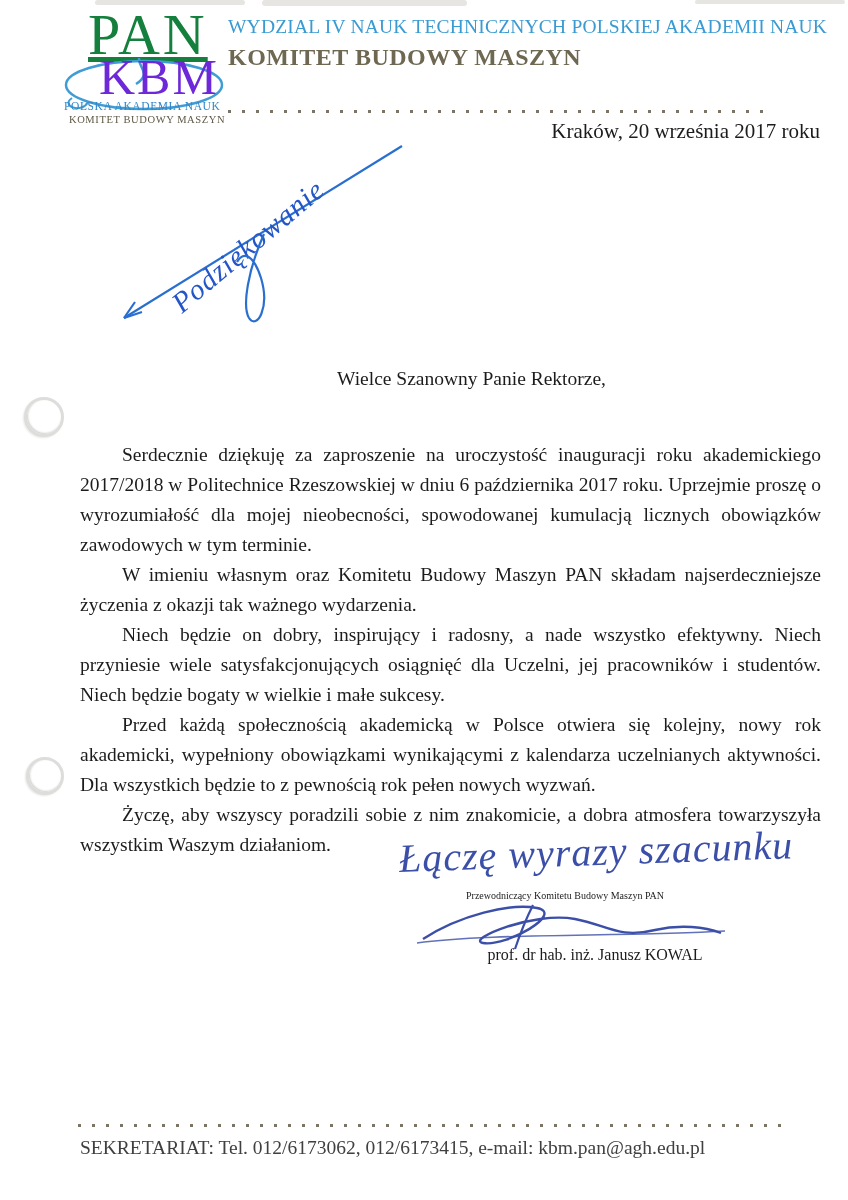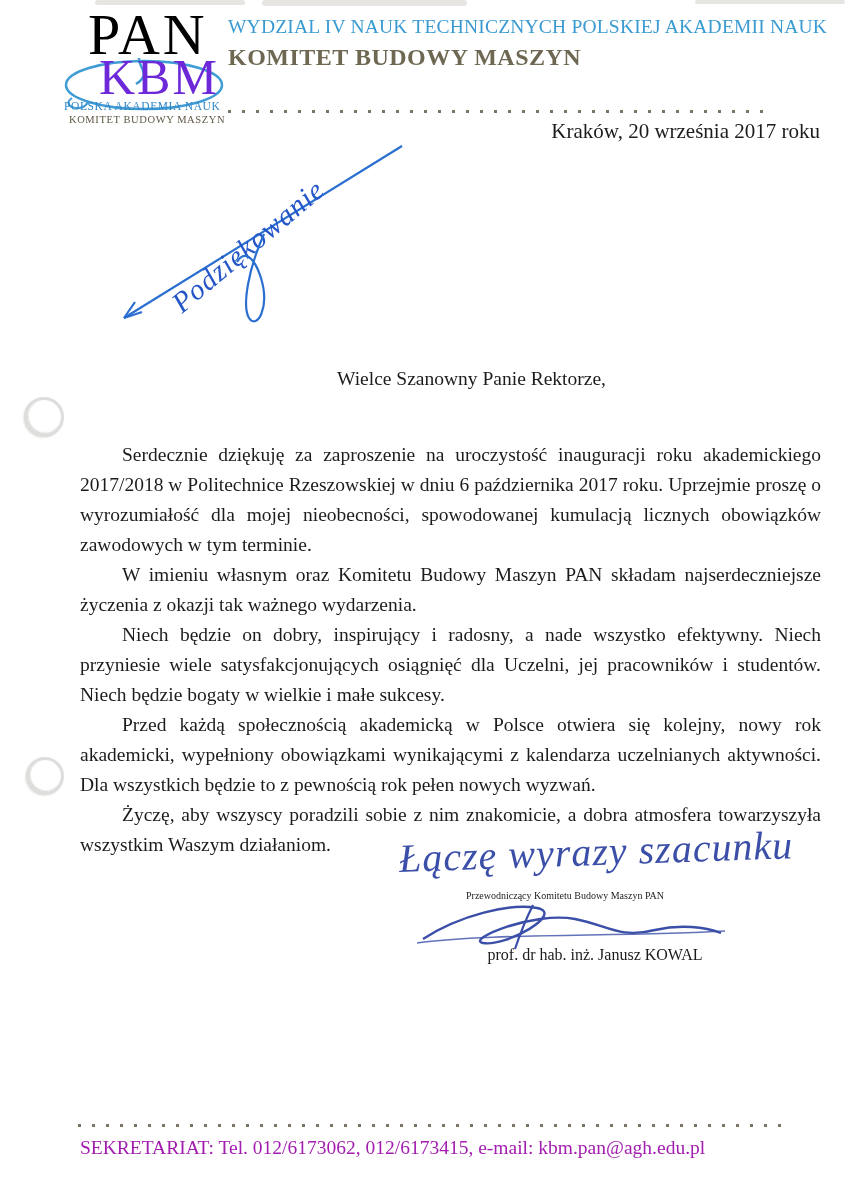--- a/index.html
+++ b/index.html
@@ -18,21 +18,21 @@
     border:3px solid #dddddb;
     box-shadow: inset 1px -1px 2px #d0d0ce, -1px 1px 2px #e7e7e5;
     background:#fff;
   }
   .punch-hole.h1 { left:24px; top:397px; width:34px; height:34px; }
   .punch-hole.h2 { left:26px; top:757px; width:32px; height:32px; }
 
   
   .logo-pan {
     position:absolute; left:88px; top:6px;
-    font-size:58px; line-height:1; color:#000000; letter-spacing:3px;
+    font-size:58px; line-height:1; color:#15803d; letter-spacing:3px;text-decoration:underline;
   }
   .logo-oval-svg { position:absolute; left:62px; top:58px; }
   .logo-kbm {
     position:absolute; left:99px; top:52px;
     font-size:50px; line-height:1; color:#6d28d9; letter-spacing:2px;
   }
   .logo-org1 {
     position:absolute; left:64px; top:100px;
     font-size:11.5px; color:#2f86c8; letter-spacing:0.6px; white-space:nowrap;
   }
@@ -85,21 +85,21 @@
   }
   .signature-svg { position:absolute; left:415px; top:899px; }
   .closing-signer {
     position:absolute; left:455px; top:946px; width:280px;
     text-align:center; font-size:16px; white-space:nowrap;
   }
 
   
   .footer-line1 {
     position:absolute; left:80px; top:1137px;
-    font-size:19.5px; color:#a21caf; white-space:nowrap;
+    font-size:19.5px; color:#404040; white-space:nowrap;
   }
   .footer-line2 {
     position:absolute; left:80px; top:1166px;
     font-size:19.5px; color:#2ba5d9; white-space:nowrap;
   }
 </style>
 </head>
 <body>
 
 <div class="page">

